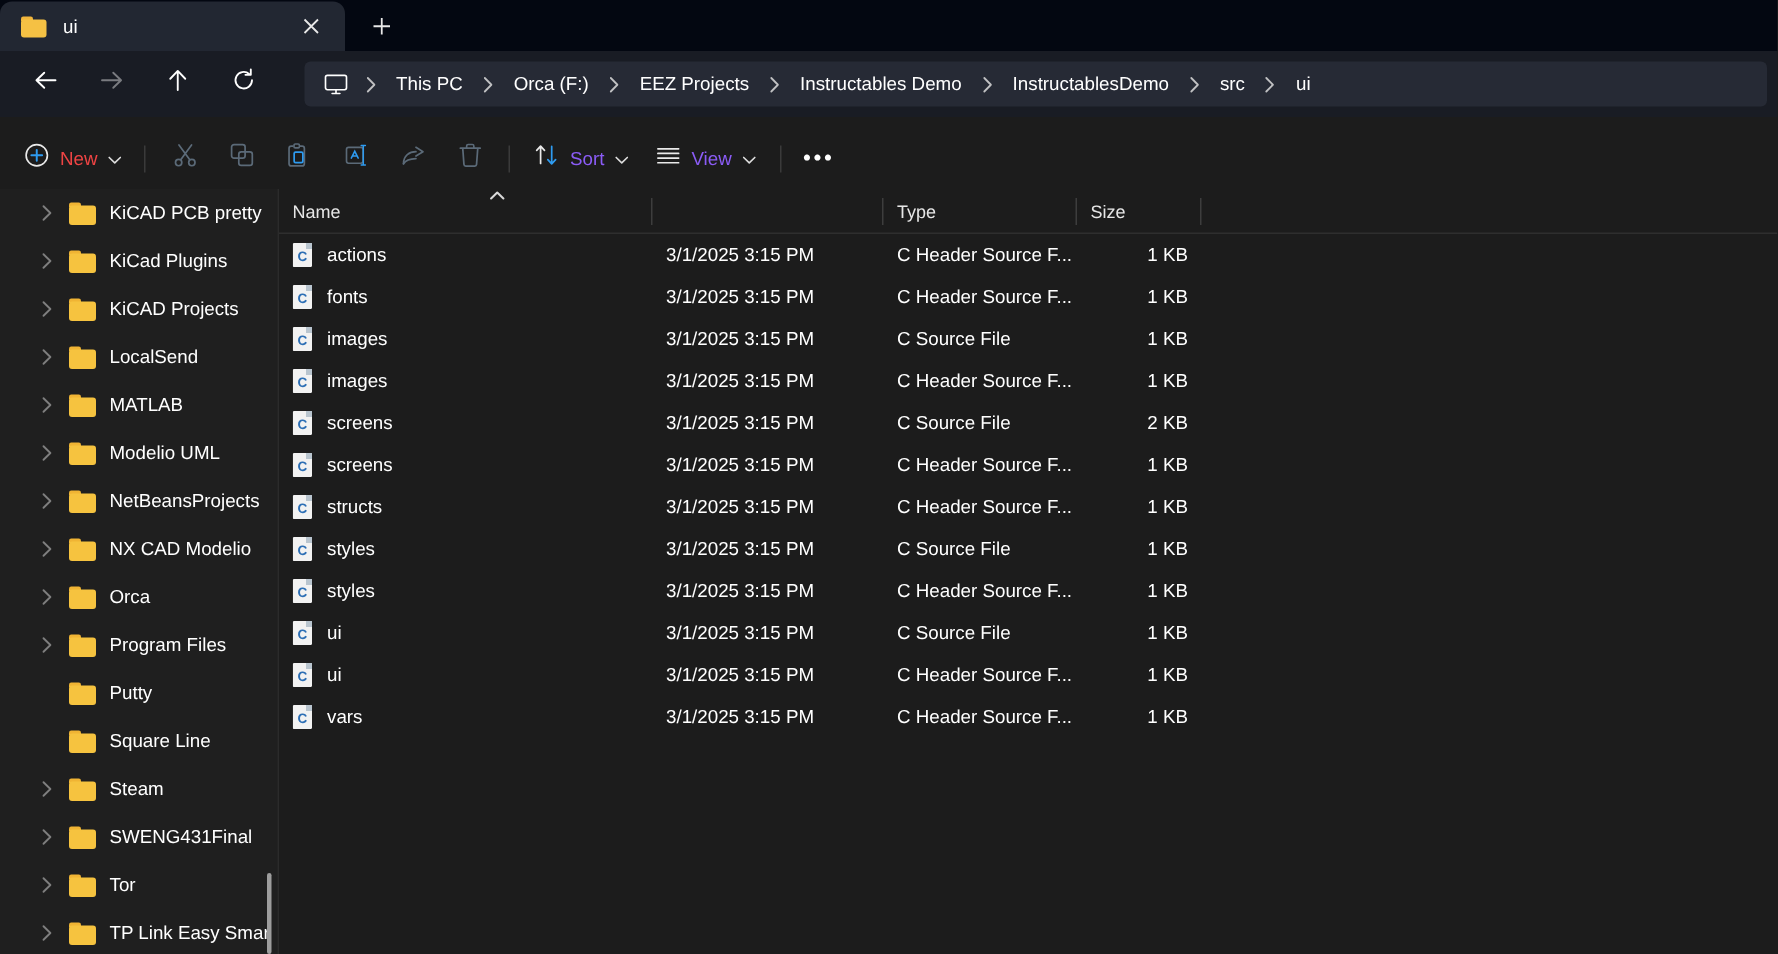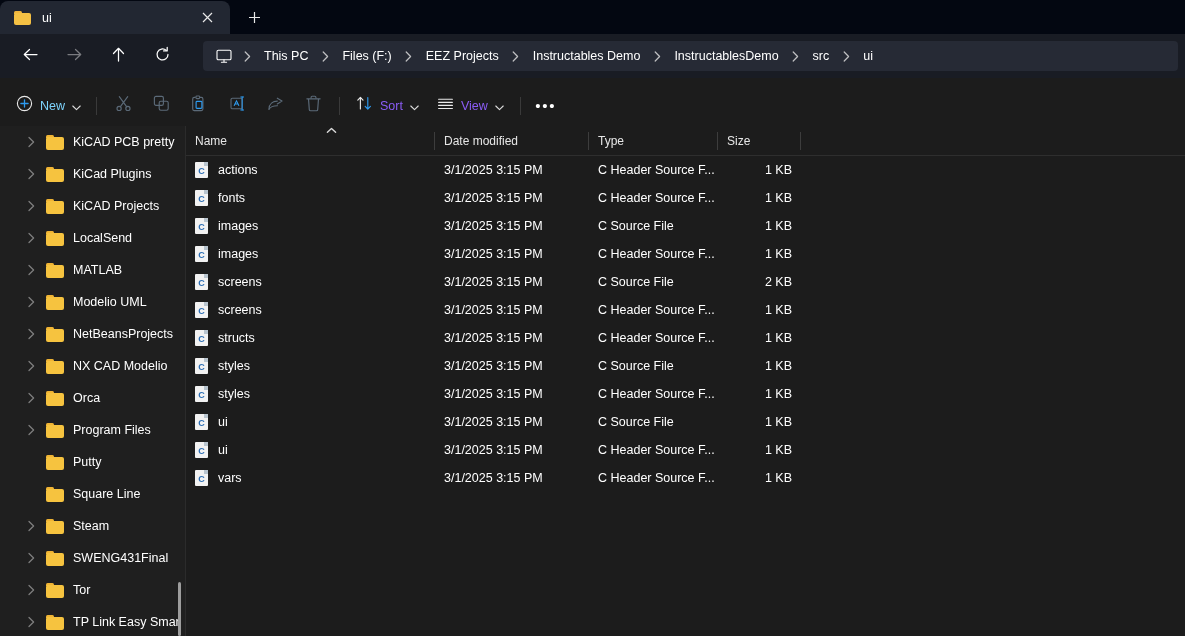--- a/index.html
+++ b/index.html
@@ -151,21 +151,21 @@
     align-items: center;
   }
   .cmd-new {
     height: 30px;
     display: flex; align-items: center;
     padding: 0 8px 0 7px;
     margin-left: 9px;
     border-radius: 4px;
     gap: 7px;
   }
-  .cmd-new .lbl { font-size: 12.5px; color: #7dd3fc; }
+  .cmd-new .lbl { font-size: 12.5px; color: #ef4444; }
   .cmd-icon-btn {
     width: 38px; height: 30px;
     display: flex; align-items: center; justify-content: center;
     border-radius: 4px;
     flex: 0 0 auto;
   }
   .cmd-text-btn {
     height: 30px;
     display: flex; align-items: center;
     padding: 0 9px;
@@ -423,21 +423,21 @@
           <path d="M1.2 1 L5.6 5.5 L1.2 10" stroke="#e2e2e2" stroke-width="1.2" fill="none" stroke-linecap="round" stroke-linejoin="round"></path>
         </svg>
     </span>
     <span class="crumb">This PC</span>
 
     <span class="crumb-sep">
       <svg width="7" height="11" viewBox="0 0 7 11" aria-hidden="true">
           <path d="M1.2 1 L5.6 5.5 L1.2 10" stroke="#e2e2e2" stroke-width="1.2" fill="none" stroke-linecap="round" stroke-linejoin="round"></path>
         </svg>
     </span>
-    <span class="crumb">Files (F:)</span>
+    <span class="crumb">Orca (F:)</span>
 
     <span class="crumb-sep">
       <svg width="7" height="11" viewBox="0 0 7 11" aria-hidden="true">
           <path d="M1.2 1 L5.6 5.5 L1.2 10" stroke="#e2e2e2" stroke-width="1.2" fill="none" stroke-linecap="round" stroke-linejoin="round"></path>
         </svg>
     </span>
     <span class="crumb">EEZ Projects</span>
 
     <span class="crumb-sep">
       <svg width="7" height="11" viewBox="0 0 7 11" aria-hidden="true">
@@ -773,23 +773,20 @@
       <div class="col-h" style="left:0; width:248px;">
         <span>Name</span>
       </div>
       <div class="sort-caret" style="left:140px;">
         <svg width="11" height="7" viewBox="0 0 11 7" aria-hidden="true">
             <path d="M1.4 5.3 L5.5 1.4 L9.6 5.3" stroke="#d8d8d8" stroke-width="1.4" fill="none" stroke-linecap="round" stroke-linejoin="round"></path>
           </svg>
       </div>
       <div class="col-divider" style="left:248px;"></div>
 
-      <div class="col-h" style="left:249px; width:153px;">
-        <span>Date modified</span>
-      </div>
       <div class="col-divider" style="left:402px;"></div>
 
       <div class="col-h" style="left:403px; width:128px;">
         <span>Type</span>
       </div>
       <div class="col-divider" style="left:531px;"></div>
 
       <div class="col-h" style="left:532px; width:82px;">
         <span>Size</span>
       </div>

